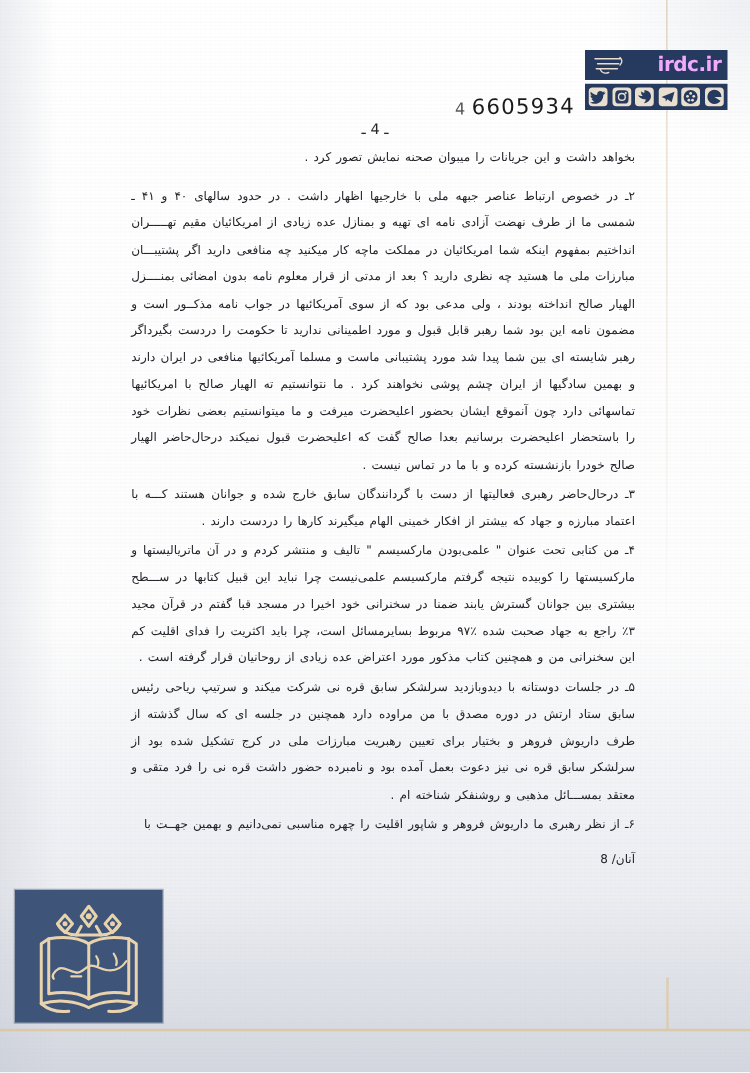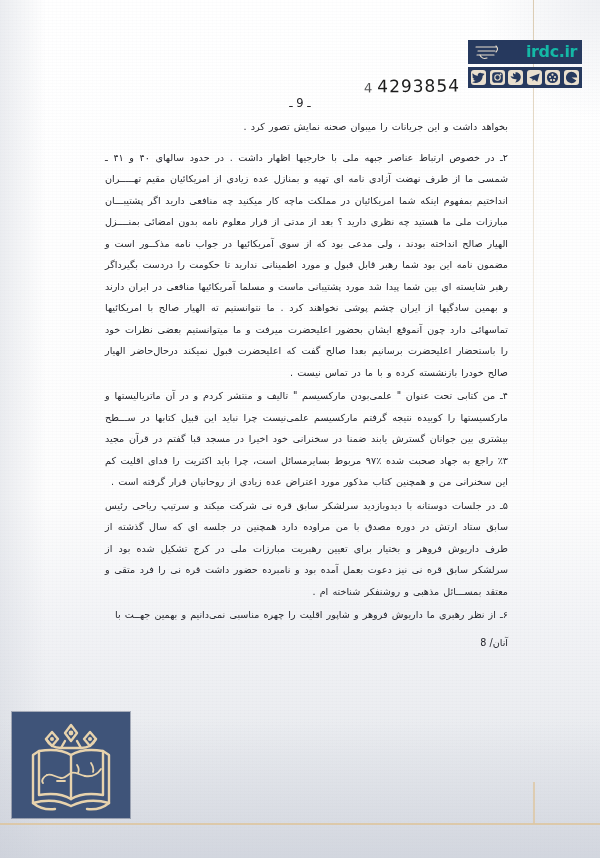--- a/index.html
+++ b/index.html
@@ -84,21 +84,21 @@
     align-items: center;
     box-sizing: border-box;
   }
   .wm-top {
     height: 24px;
     padding: 0 5px 0 6px;
     justify-content: space-between;
     margin-bottom: 3px;
   }
   .wm-domain {
-    color: #14b8a6;
+    color: #f0abfc;
     font-family: "DejaVu Sans", sans-serif;
     font-size: 16px;
     font-weight: bold;
     letter-spacing: -.4px;
     direction: ltr;
     line-height: 1;
   }
   .wm-script {
     width: 26px; height: 18px;
     display: block;
@@ -292,28 +292,29 @@
                    C3.8 11.5 2.7 11.9 1.5 11.9 C1.3 11.9 1.1 11.9 0.9 11.9
                    C2.1 12.6 3.4 13.0 4.8 13.0 C9.2 13.0 11.6 9.4 11.6 6.3
                    C11.6 6.2 11.6 6.1 11.6 6.0 C12.1 5.7 12.7 5.2 13.2 4.6 Z" fill="#26395e"></path>
         </svg>
       </span>
 
     </div>
   </div>
 
   <div class="refnum">
-    <span class="dots">4</span><span>4293854</span>
+    <span class="dots">4</span><span>6605934</span>
   </div>
 
-  <div class="page-folio">ـ 9 ـ</div>
+  <div class="page-folio">ـ 4 ـ</div>
 
   <div class="body">
     <p class="para first">بخواهد داشت و این جریانات را میبوان صحنه نمایش تصور کرد .</p>
     <p class="para">۲ـ در خصوص ارتباط عناصر جبهه ملی با خارجیها اظهار داشت . در حدود سالهای ۴۰ و ۴۱ ـ شمسی ما از طرف نهضت آزادی نامه ای تهیه و بمنازل عده زیادی از امریکائیان مقیم تهـــــران انداختیم بمفهوم اینکه شما امریکائیان در مملکت ماچه کار میکنید چه منافعی دارید اگر پشتیبـــان مبارزات ملی ما هستید چه نظری دارید ؟ بعد از مدتی از قرار معلوم نامه بدون امضائی بمنــــزل الهیار صالح انداخته بودند ، ولی مدعی بود که از سوی آمریکائیها در جواب نامه مذکــور است و مضمون نامه این بود شما رهبر قابل قبول و مورد اطمینانی ندارید تا حکومت را دردست بگیرداگر رهبر شایسته ای بین شما پیدا شد مورد پشتیبانی ماست و مسلما آمریکائیها منافعی در ایران دارند و بهمین سادگیها از ایران چشم پوشی نخواهند کرد . ما نتوانستیم ته الهیار صالح با امریکائیها تماسهائی دارد چون آنموقع ایشان بحضور اعلیحضرت میرفت و ما میتوانستیم بعضی نظرات خود را باستحضار اعلیحضرت برسانیم بعدا صالح گفت که اعلیحضرت قبول نمیکند درحال‌حاضر الهیار صالح خودرا بازنشسته کرده و با ما در تماس نیست .</p>
+    <p class="para">۳ـ درحال‌حاضر رهبری فعالیتها از دست با گردانندگان سابق خارج شده و جوانان هستند کـــه با اعتماد مبارزه و جهاد که بیشتر از افکار خمینی الهام میگیرند کارها را دردست دارند .</p>
     <p class="para">۴ـ من کتابی تحت عنوان " علمی‌بودن مارکسیسم " تالیف و منتشر کردم و در آن ماتریالیستها و مارکسیستها را کوبیده نتیجه گرفتم مارکسیسم علمی‌نیست چرا نباید این قبیل کتابها در ســـطح بیشتری بین جوانان گسترش یابند ضمنا در سخنرانی خود اخیرا در مسجد قبا گفتم در قرآن مجید ۳٪ راجع به جهاد صحبت شده ٪۹۷ مربوط بسایرمسائل است، چرا باید اکثریت را فدای اقلیت کم این سخنرانی من و همچنین کتاب مذکور مورد اعتراض عده زیادی از روحانیان قرار گرفته است .</p>
     <p class="para">۵ـ در جلسات دوستانه با دیدوبازدید سرلشکر سابق قره نی شرکت میکند و سرتیپ ریاحی رئیس سابق ستاد ارتش در دوره مصدق با من مراوده دارد همچنین در جلسه ای که سال گذشته از طرف داریوش فروهر و بختیار برای تعیین رهبریت مبارزات ملی در کرج تشکیل شده بود از سرلشکر سابق قره نی نیز دعوت بعمل آمده بود و نامبرده حضور داشت قره نی را فرد متقی و معتقد بمســـائل مذهبی و روشنفکر شناخته ام .</p>
     <p class="para tail">۶ـ از نظر رهبری ما داریوش فروهر و شاپور اقلیت را چهره مناسبی نمی‌دانیم و بهمین جهــت با</p>
     <p class="para-closing">آنان/ 8</p>
   </div>
 
   <div class="seal">
     <span class="sr">مرکز اسناد انقلاب اسلامی</span>
     <svg viewBox="0 0 100 92" width="100" height="92" aria-hidden="true">
       <g fill="none" stroke="#e8d3ad" stroke-width="2.4" stroke-linejoin="round" stroke-linecap="round">

